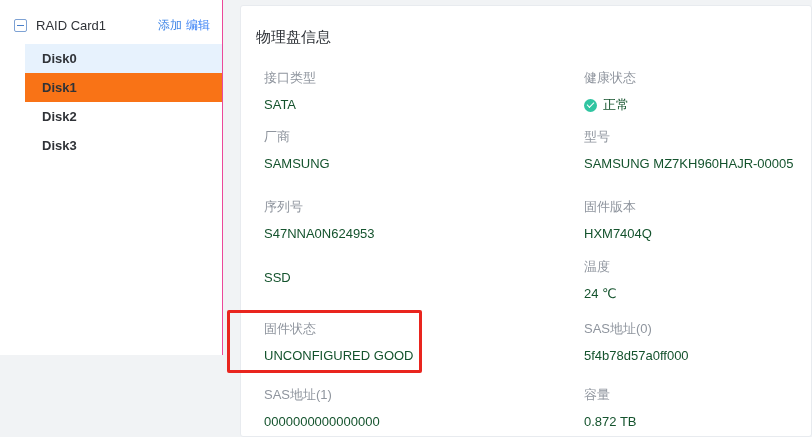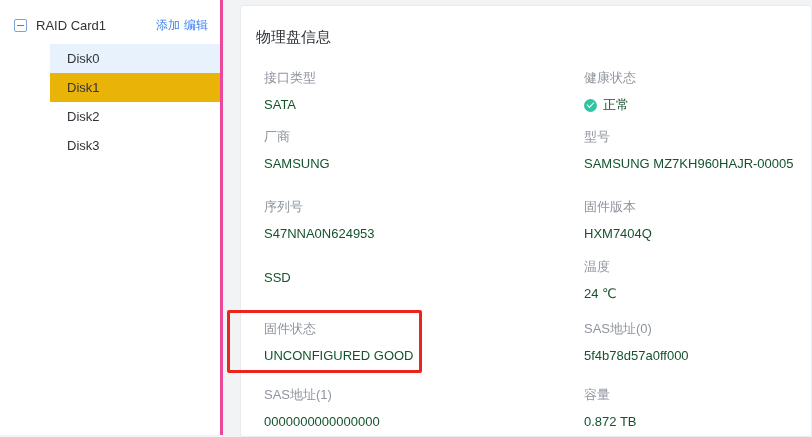--- a/index.html
+++ b/index.html
@@ -6,22 +6,22 @@
   html,body { width:812px; height:437px; overflow:hidden; }
   body {
     font-family:"Liberation Sans","DejaVu Sans",sans-serif;
     background:#f1f3f5;
     position:relative;
     color:#303338;
   }
 
   
   .sidebar {
-    position:absolute; left:0; top:0; width:223px; height:435px;
-    background:#ffffff; border-right:3px solid #ec4899;
+    position:absolute; left:0; top:0; width:223px; height:355px;
+    background:#ffffff; border-right:1px solid #ec4899;
   }
   .tree-root-row {
     display:flex; align-items:center;
     height:30px; margin-top:10px; padding:0 12px 0 14px;
   }
   .collapse-icon {
     width:13px; height:13px; flex:0 0 13px;
     border:1px solid #7ea2d4; border-radius:2px;
     position:relative; cursor:pointer; background:#fff;
   }
@@ -33,25 +33,25 @@
     margin-left:9px; font-size:13px; color:#303338; flex:1 1 auto;
     white-space:nowrap;
   }
   .tree-link { font-size:12px; cursor:pointer; }
   .tree-link.add { color:#3d84e6; margin-right:4px; }
   .tree-link.edit { color:#3b82f6; }
 
   .tree-children { margin-top:4px; }
   .tree-child {
     height:29px; line-height:29px;
-    margin-left:50px; padding-left:17px;
-    font-size:13px; color:#303338; cursor:pointer;
+    margin-left:25px; padding-left:17px;
+    font-size:13px; color:#303338; cursor:pointer;font-weight:bold;
   }
   .tree-child.selected { background:#e7f2fd; }
-  .tree-child.faint    { background:#eab308; }
+  .tree-child.faint    { background:#f97316; }
 
   
   .main-panel {
     position:absolute; left:240px; top:5px; width:572px; height:432px;
     background:#ffffff; border:1px solid #e8ebef; border-radius:3px;
   }
   .panel-title {
     position:absolute; left:15px; top:22px;
     font-size:15px; color:#2f3338;
   }

